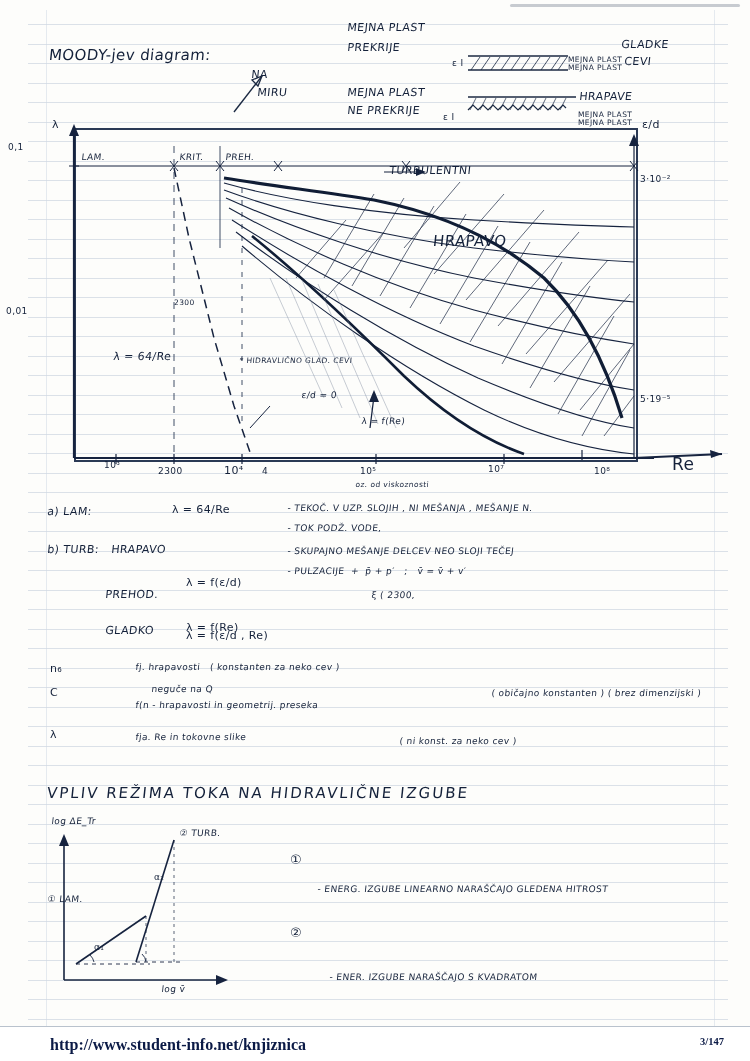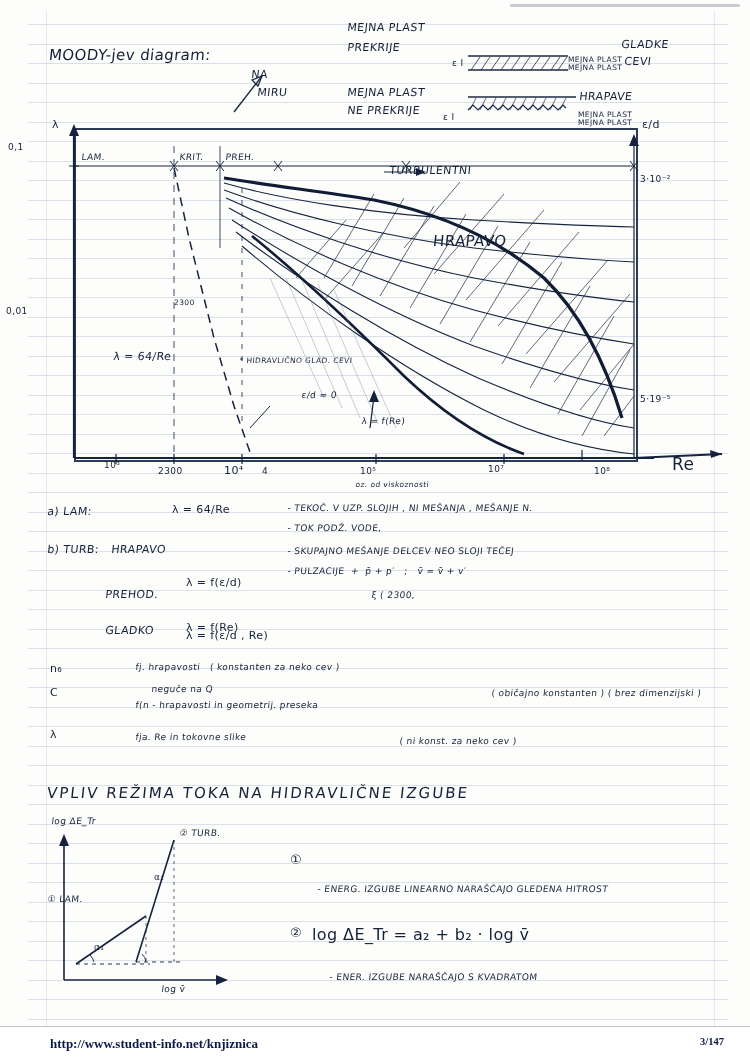--- a/index.html
+++ b/index.html
@@ -54,21 +54,21 @@
     position:absolute;left:0;top:0;width:560px;height:330px;
     border:2px solid #2b3a55;
     background:rgba(255,255,255,0);
   }
   svg{position:absolute;left:0;top:0;overflow:visible;}
   .footer{
     position:absolute;left:0;bottom:0;width:750px;height:34px;
     background:#ffffff;border-top:1px solid #b9c2cd;
   }
   .footer-url{
-    position:absolute;left:50px;top:9px;font-size:13px;
+    position:absolute;left:50px;top:9px;font-size:16px;
     font-family:"Liberation Serif", serif;font-weight:bold;color:#0b1a46;
   }
   .footer-page{
     position:absolute;right:26px;top:9px;font-size:10.5px;
     font-family:"Liberation Serif", serif;font-weight:bold;color:#0b1a46;
   }
   .sk{transform:skewX(-6deg);}
 </style>
 </head>
 <body>
@@ -378,21 +378,20 @@
     </svg>
     <div class="hw small sk" style="left:2px;top:4px;">log ΔE_Tr</div>
     <div class="hw small sk" style="left:112px;top:172px;">log v̄</div>
     <div class="hw small sk" style="left:-2px;top:82px;">① LAM.</div>
     <div class="hw small sk" style="left:130px;top:16px;">② TURB.</div>
     <div class="hw small" style="left:44px;top:130px;">α₁</div>
     <div class="hw small" style="left:104px;top:60px;">α₂</div>
   </div>
 
   <div class="hw small sk" style="left:318px;top:884px;">- ENERG. IZGUBE LINEARNO NARAŠČAJO GLEDENA HITROST</div>
-  <div class="hw" style="left:312px;top:925px;font-size:16px;">log ΔE_Tr = a₂ + b₂ · log v̄</div>
   <div class="hw small sk" style="left:330px;top:972px;">- ENER. IZGUBE NARAŠČAJO S KVADRATOM</div>
 
   <div class="hw" style="left:290px;top:852px;font-size:13px;">①</div>
   <div class="hw" style="left:290px;top:925px;font-size:13px;">②</div>
 
   <div class="footer">
     <div class="footer-url">http://www.student-info.net/knjiznica</div>
     <div class="footer-page">3/147</div>
   </div>
 

